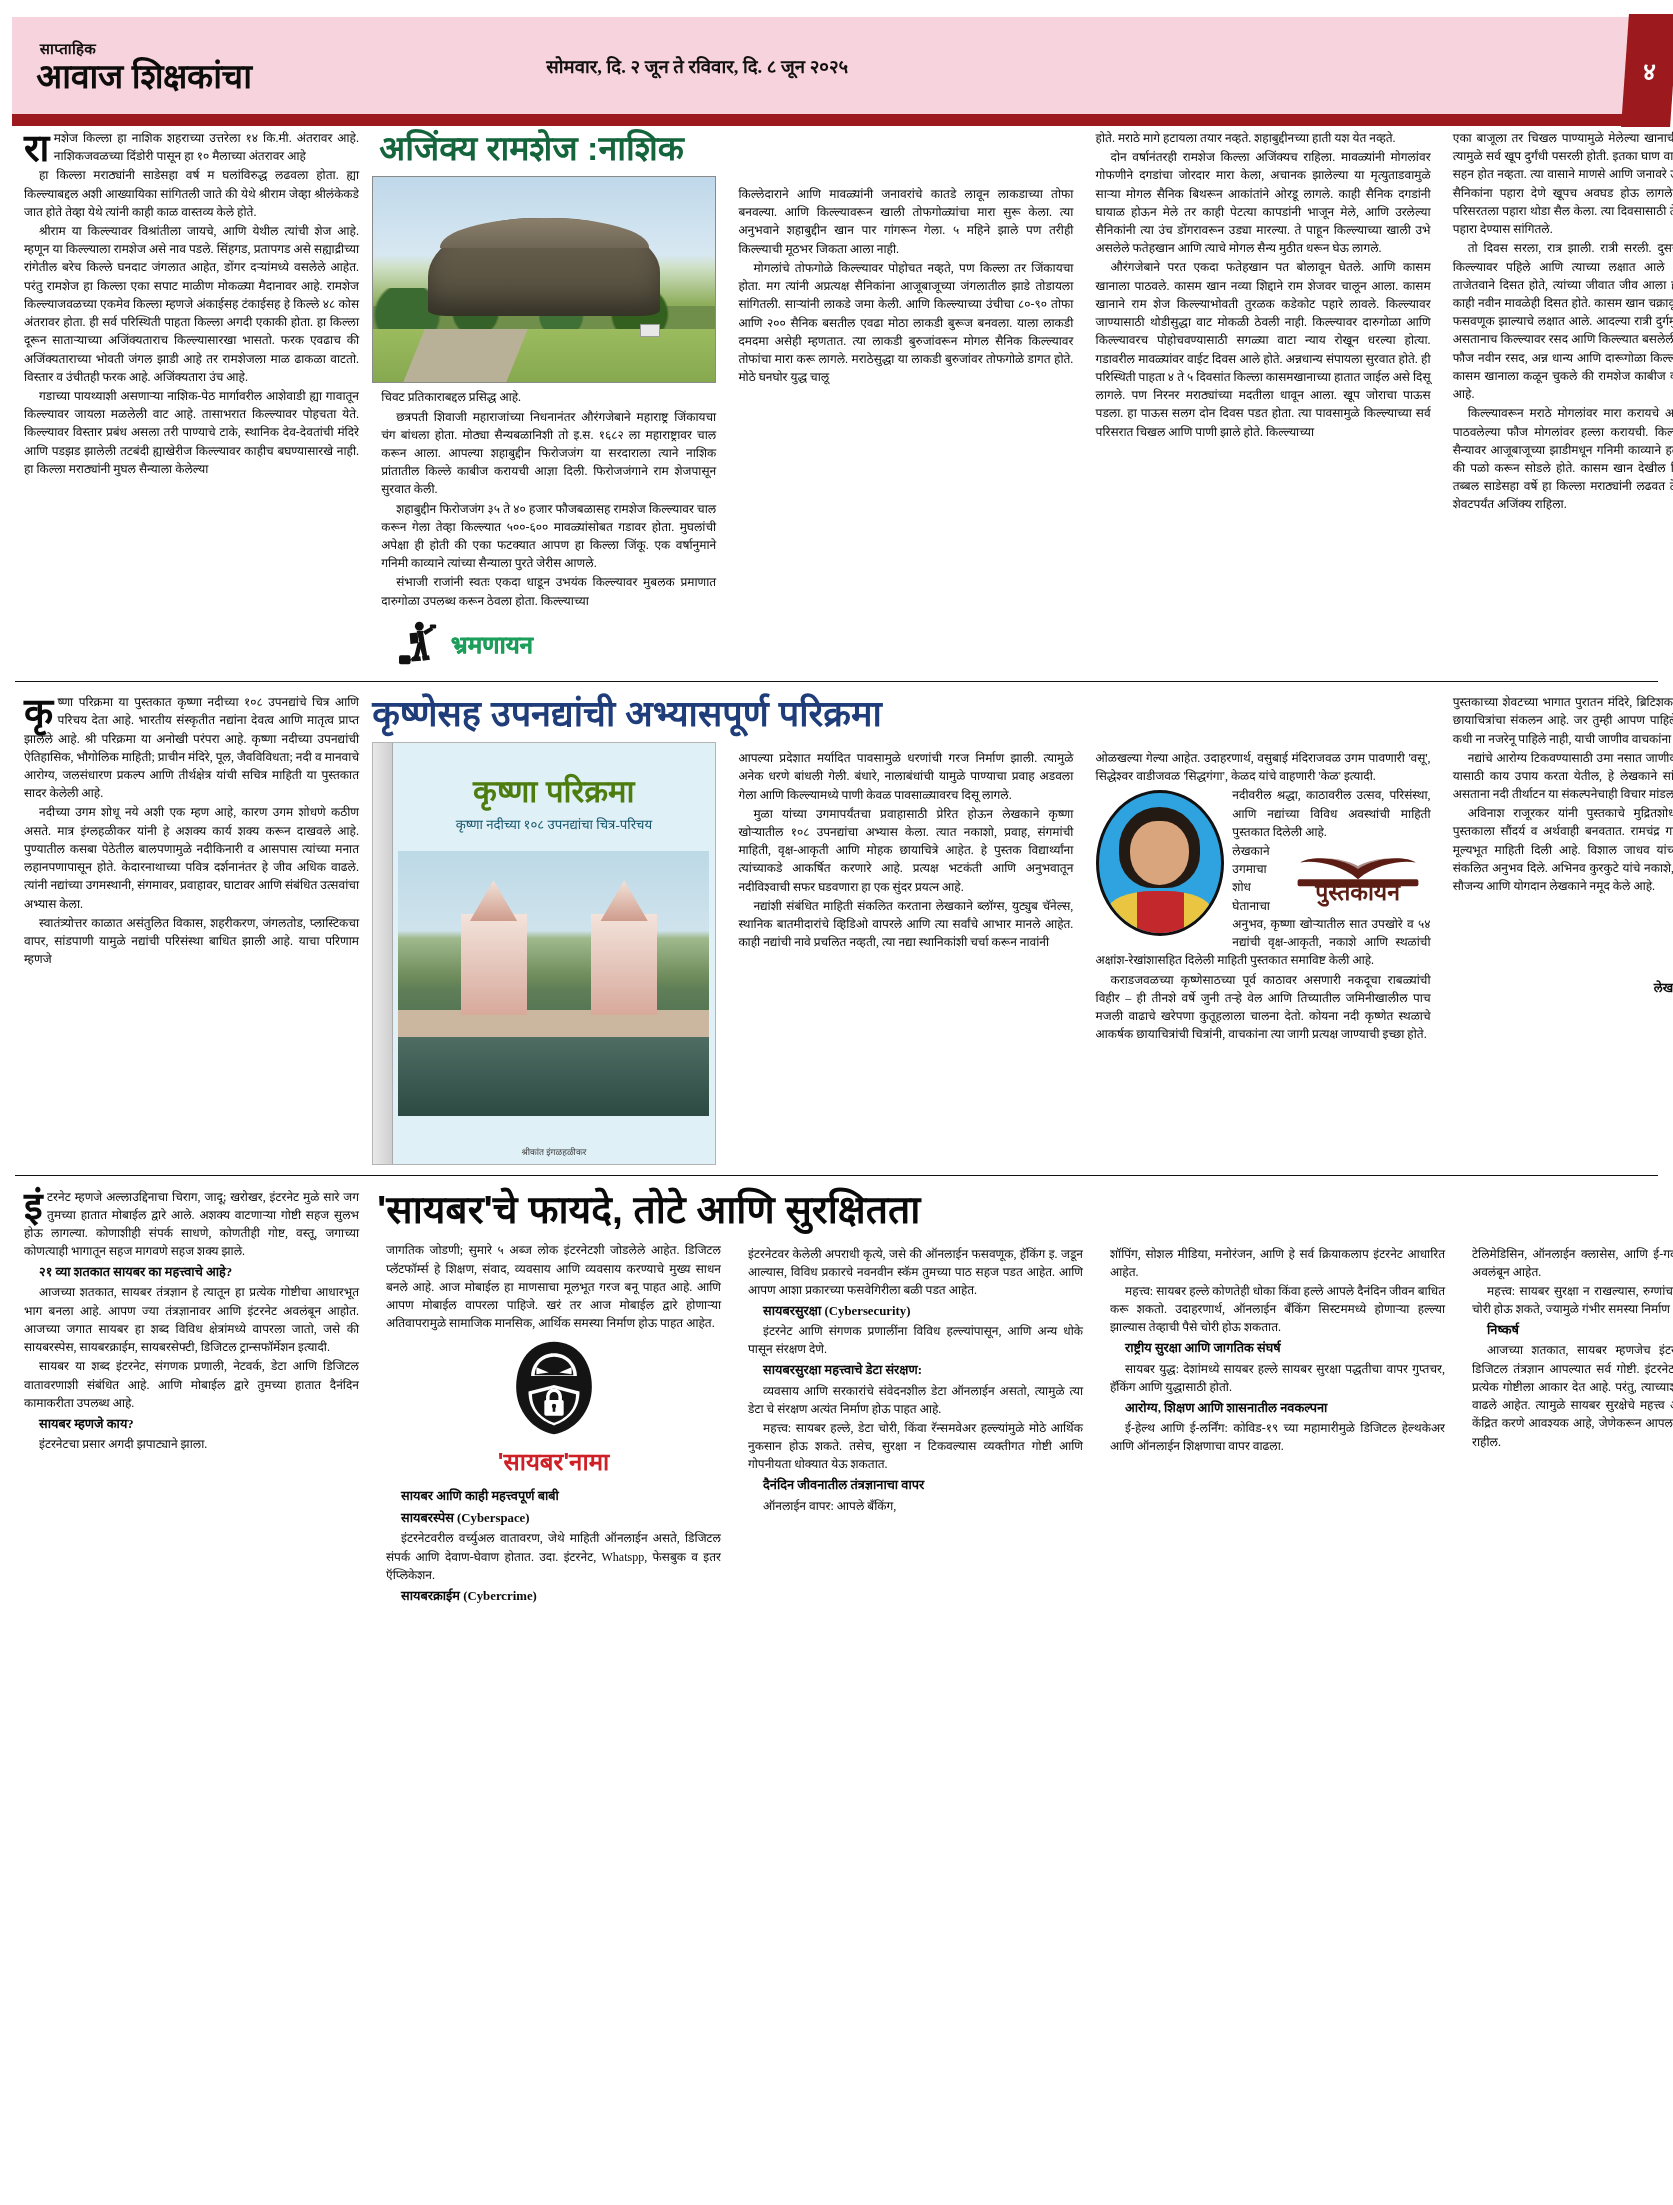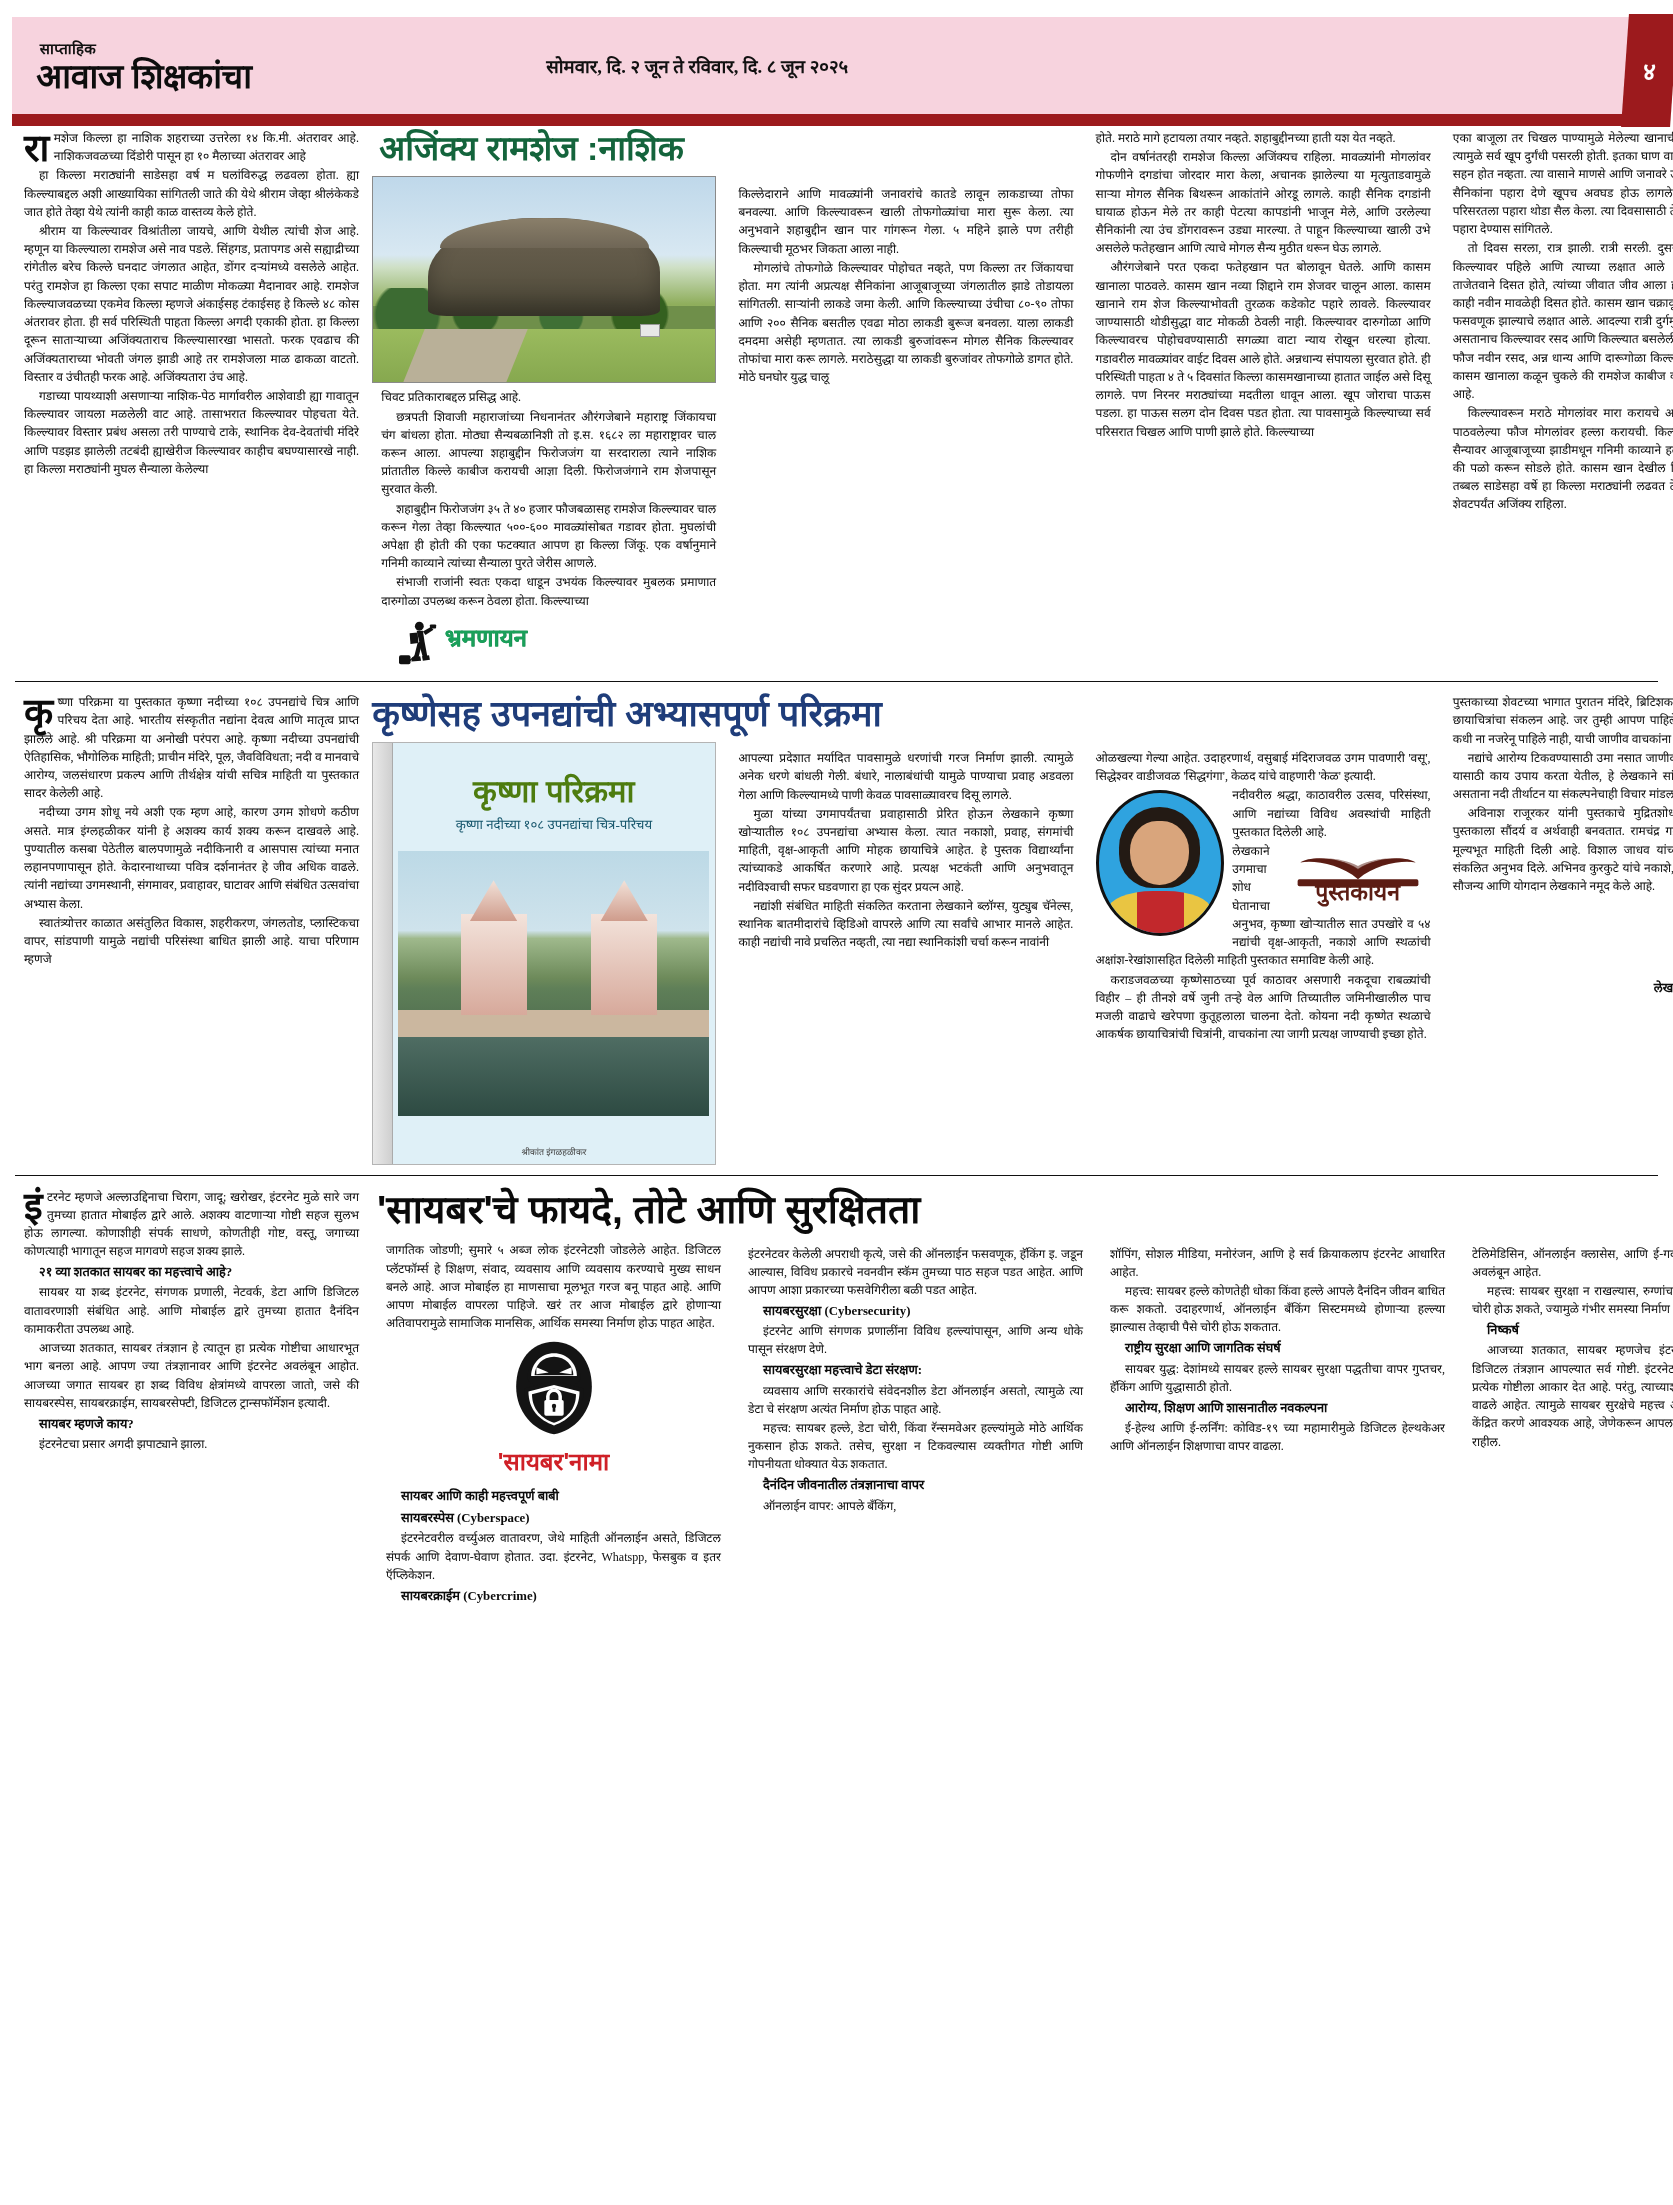--- a/index.html
+++ b/index.html
@@ -147,21 +147,21 @@
     width: 30%; height: 100%;
     background: #b9b098;
     transform: skewX(-22deg);
   }
   .fort-bus {
     position: absolute; right: 16%; bottom: 22%;
     width: 20px; height: 13.2px; background: #e8e8e8; border: 0.4px solid #999;
   }
 
   .bhraman-logo {
-    display: flex; align-items: flex-start; gap: 8px;
+    display: flex; align-items: center; gap: 14px;
     margin: 10.6px 0 4.4px 26.5px;
   }
   .hiker {
     width: 38px; height: 46px; position: relative;
   }
   .hiker svg { display: block; }
   .bhraman-text {
     color: #1aa05a; font-size: 24px; font-weight: bold;
     font-family: "Liberation Sans", sans-serif;
     text-shadow: 0.4px 0.4px 0 #0d7a42;
@@ -429,22 +429,22 @@
   </div>
 
   <div class="rule"></div>
 
   <div class="section art3">
     <div class="art3-grid">
 
       <div class="col">
         <p class="noind dropcap">इंटरनेट म्हणजे अल्लाउद्दिनाचा चिराग, जादू; खरोखर, इंटरनेट मुळे सारे जग तुमच्या हातात मोबाईल द्वारे आले. अशक्य वाटणाऱ्या गोष्टी सहज सुलभ होऊ लागल्या. कोणाशीही संपर्क साधणे, कोणतीही गोष्ट, वस्तू, जगाच्या कोणत्याही भागातून सहज मागवणे सहज शक्य झाले.</p>
         <p class="sub-head">२१ व्या शतकात सायबर का महत्त्वाचे आहे?</p>
+        <p>आजच्या शतकात, सायबर तंत्रज्ञान हे त्यातून हा प्रत्येक गोष्टीचा आधारभूत भाग बनला आहे. आपण ज्या तंत्रज्ञानावर आणि इंटरनेट अवलंबून आहोत. आजच्या जगात सायबर हा शब्द विविध क्षेत्रांमध्ये वापरला जातो, जसे की सायबरस्पेस, सायबरक्राईम, सायबरसेफ्टी, डिजिटल ट्रान्सफॉर्मेशन इत्यादी.</p>
         <p>सायबर या शब्द इंटरनेट, संगणक प्रणाली, नेटवर्क, डेटा आणि डिजिटल वातावरणाशी संबंधित आहे. आणि मोबाईल द्वारे तुमच्या हातात दैनंदिन कामाकरीता उपलब्ध आहे.</p>
-        <p>आजच्या शतकात, सायबर तंत्रज्ञान हे त्यातून हा प्रत्येक गोष्टीचा आधारभूत भाग बनला आहे. आपण ज्या तंत्रज्ञानावर आणि इंटरनेट अवलंबून आहोत. आजच्या जगात सायबर हा शब्द विविध क्षेत्रांमध्ये वापरला जातो, जसे की सायबरस्पेस, सायबरक्राईम, सायबरसेफ्टी, डिजिटल ट्रान्सफॉर्मेशन इत्यादी.</p>
         <p class="sub-head">सायबर म्हणजे काय?</p>
         <p>इंटरनेटचा प्रसार अगदी झपाट्याने झाला.</p>
         <p></p>
       </div>
 
       <div>
         <div class="headline-black" style="width:1266px; margin-bottom:8.8px;">'सायबर'चे फायदे, तोटे आणि सुरक्षितता</div>
         <div class="col">
           <p class="noind">जागतिक जोडणी; सुमारे ५ अब्ज लोक इंटरनेटशी जोडलेले आहेत. डिजिटल प्लॅटफॉर्म्स हे शिक्षण, संवाद, व्यवसाय आणि व्यवसाय करण्याचे मुख्य साधन बनले आहे. आज मोबाईल हा माणसाचा मूलभूत गरज बनू पाहत आहे. आणि आपण मोबाईल वापरला पाहिजे. खरं तर आज मोबाईल द्वारे होणाऱ्या अतिवापरामुळे सामाजिक मानसिक, आर्थिक समस्या निर्माण होऊ पाहत आहेत.</p>
           <div class="cyber-logo">

